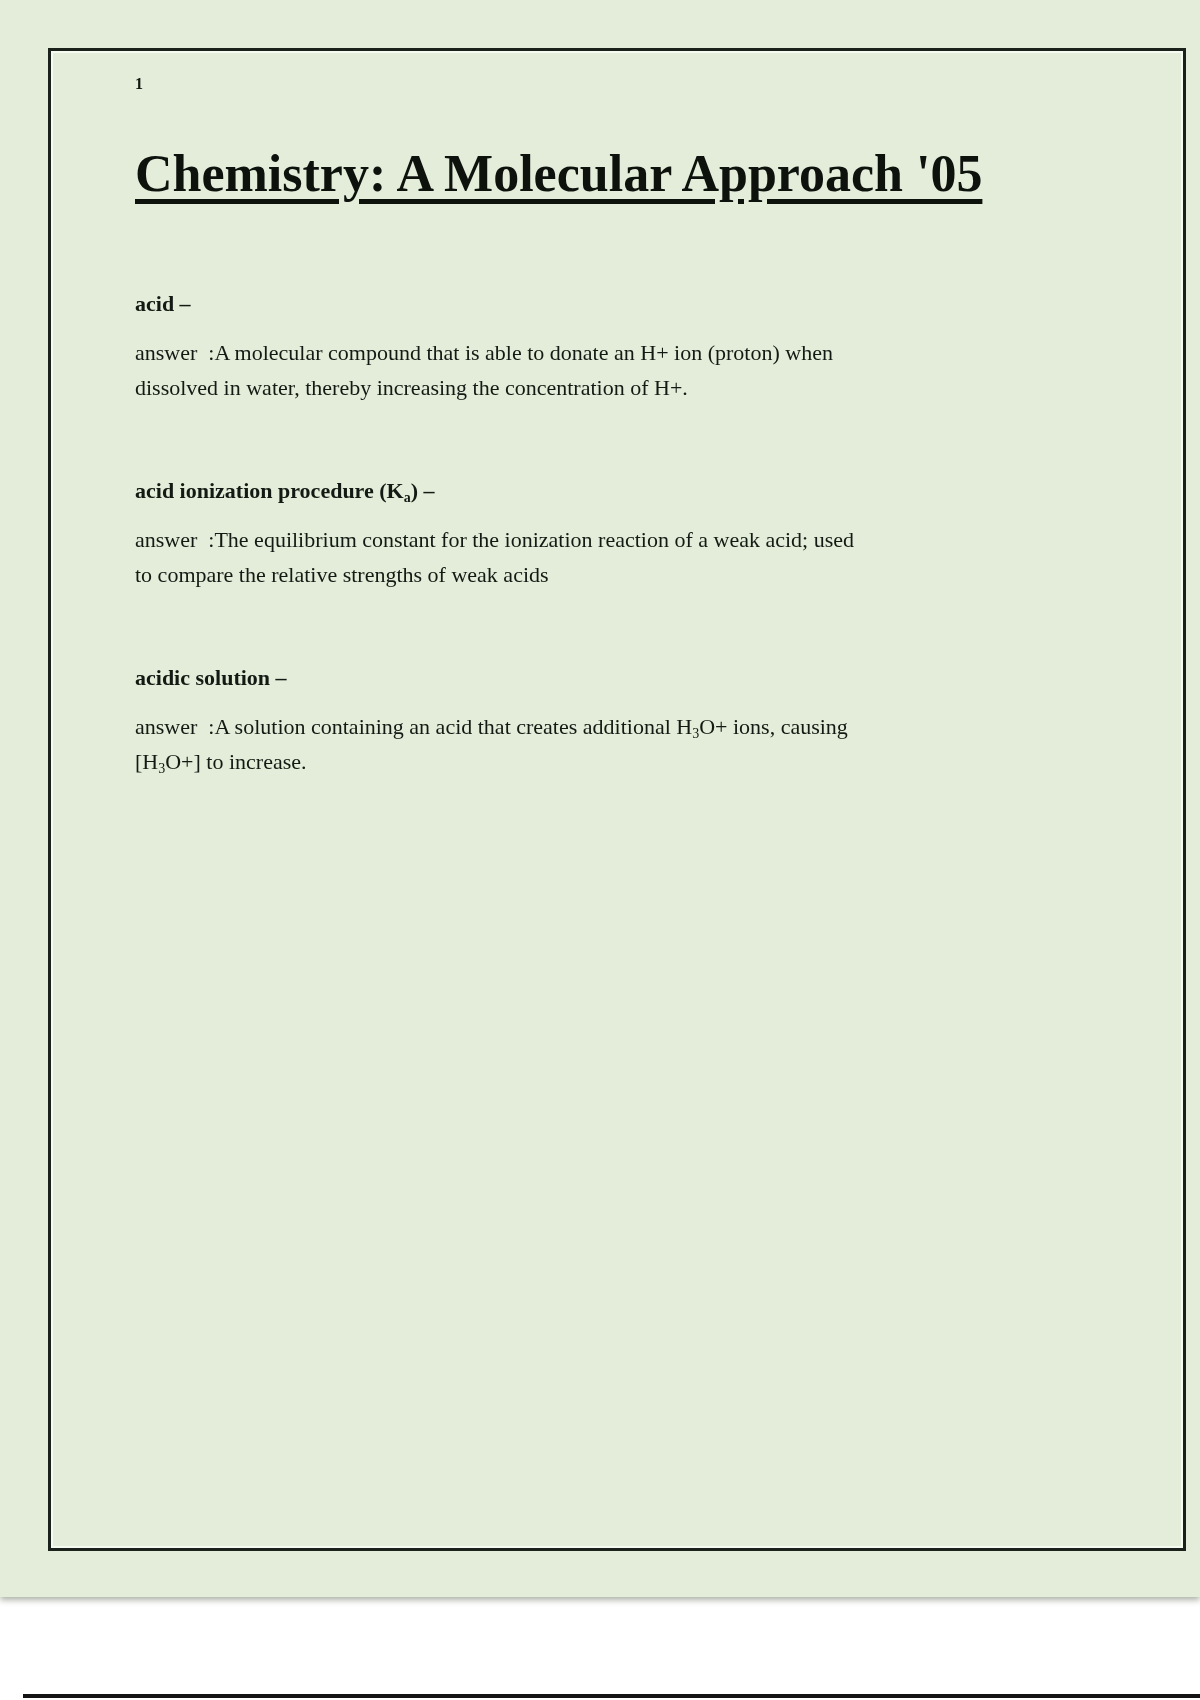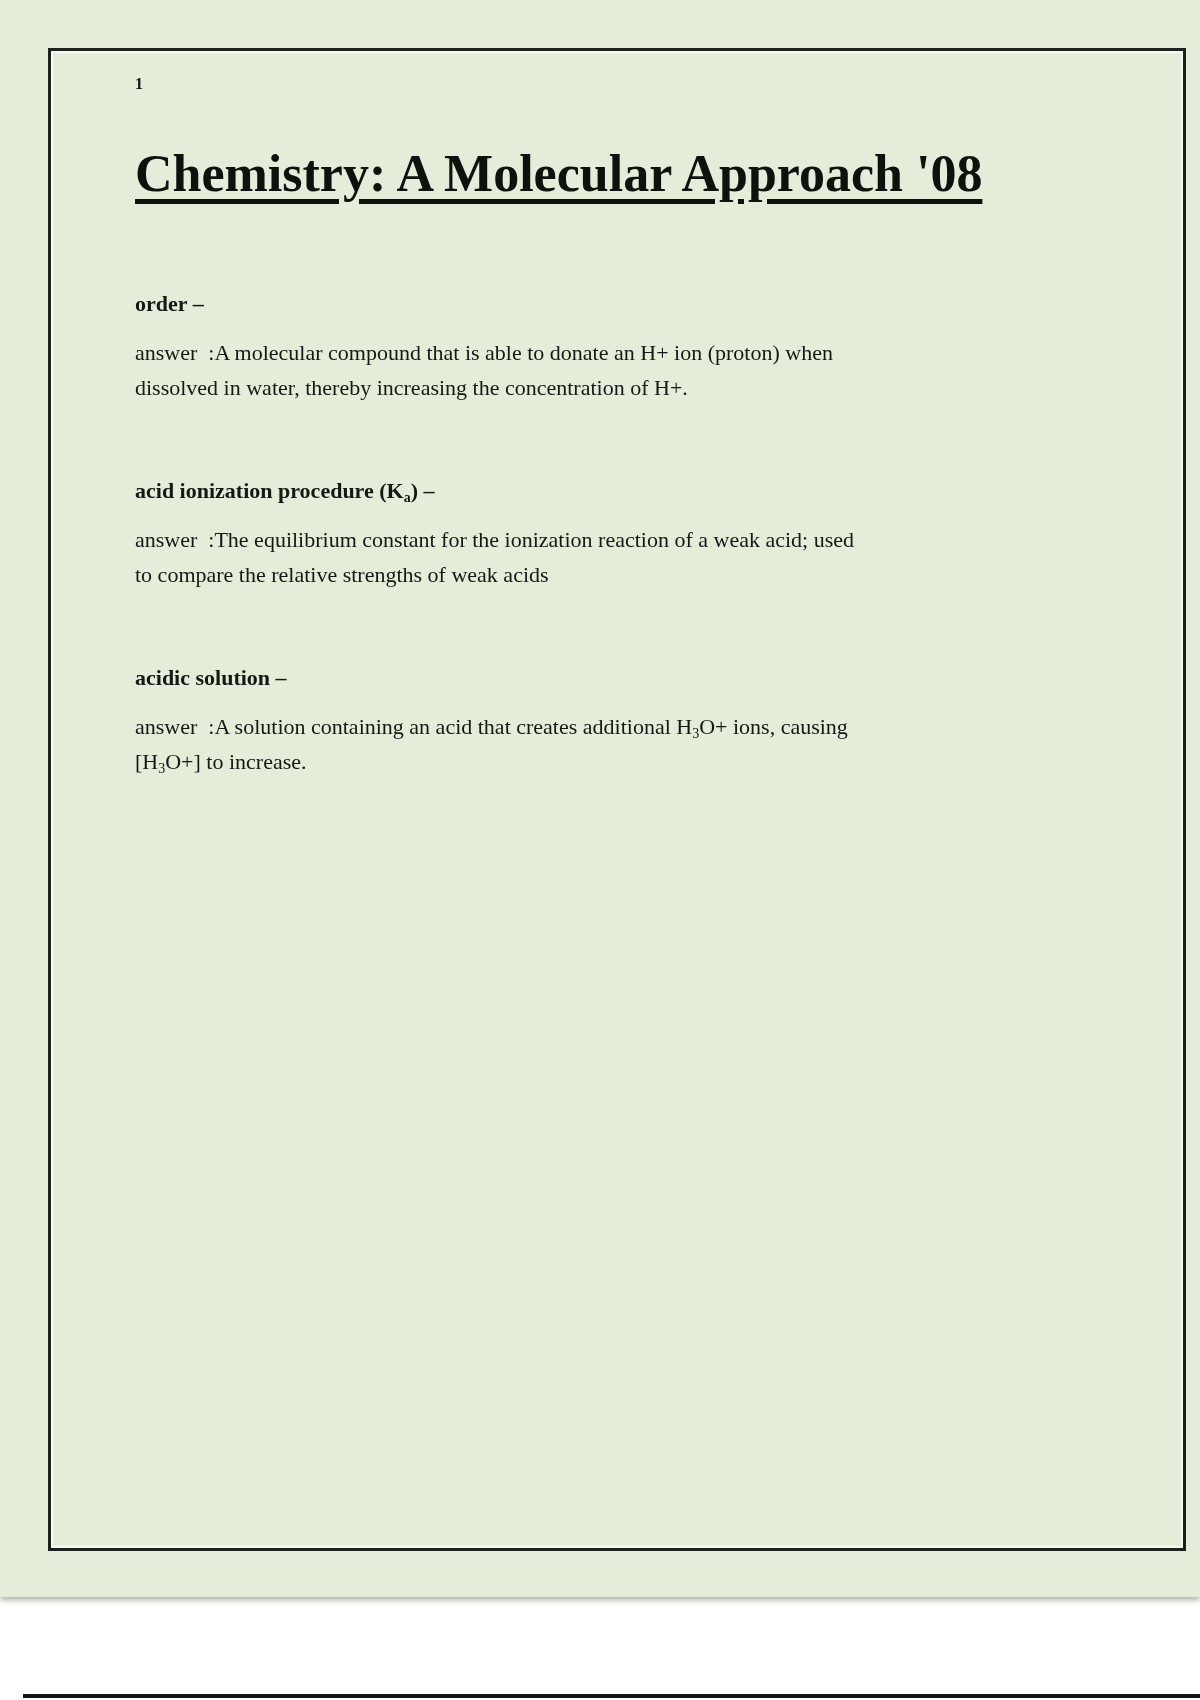--- a/index.html
+++ b/index.html
@@ -85,25 +85,25 @@
 <div class="viewer">
 
   <div class="page">
 
     <div class="frame"></div>
 
     <div class="content">
 
       <p class="page-num">1</p>
 
-      <h1 class="doc-title">Chemistry: A Molecular Approach '08</h1>
+      <h1 class="doc-title">Chemistry: A Molecular Approach '05</h1>
 
 
       <section>
-        <p class="entry-term">order –</p>
+        <p class="entry-term">acid –</p>
         <p class="entry-answer">answer  :A molecular compound that is able to donate an H+ ion (proton) when
 dissolved in water, thereby increasing the concentration of H+.</p>
       </section>
 
       <section>
         <p class="entry-term"><span>acid ionization procedure (K</span><span class="sub">a</span><span>) –</span></p>
         <p class="entry-answer">answer  :The equilibrium constant for the ionization reaction of a weak acid; used
 to compare the relative strengths of weak acids</p>
       </section>
 

